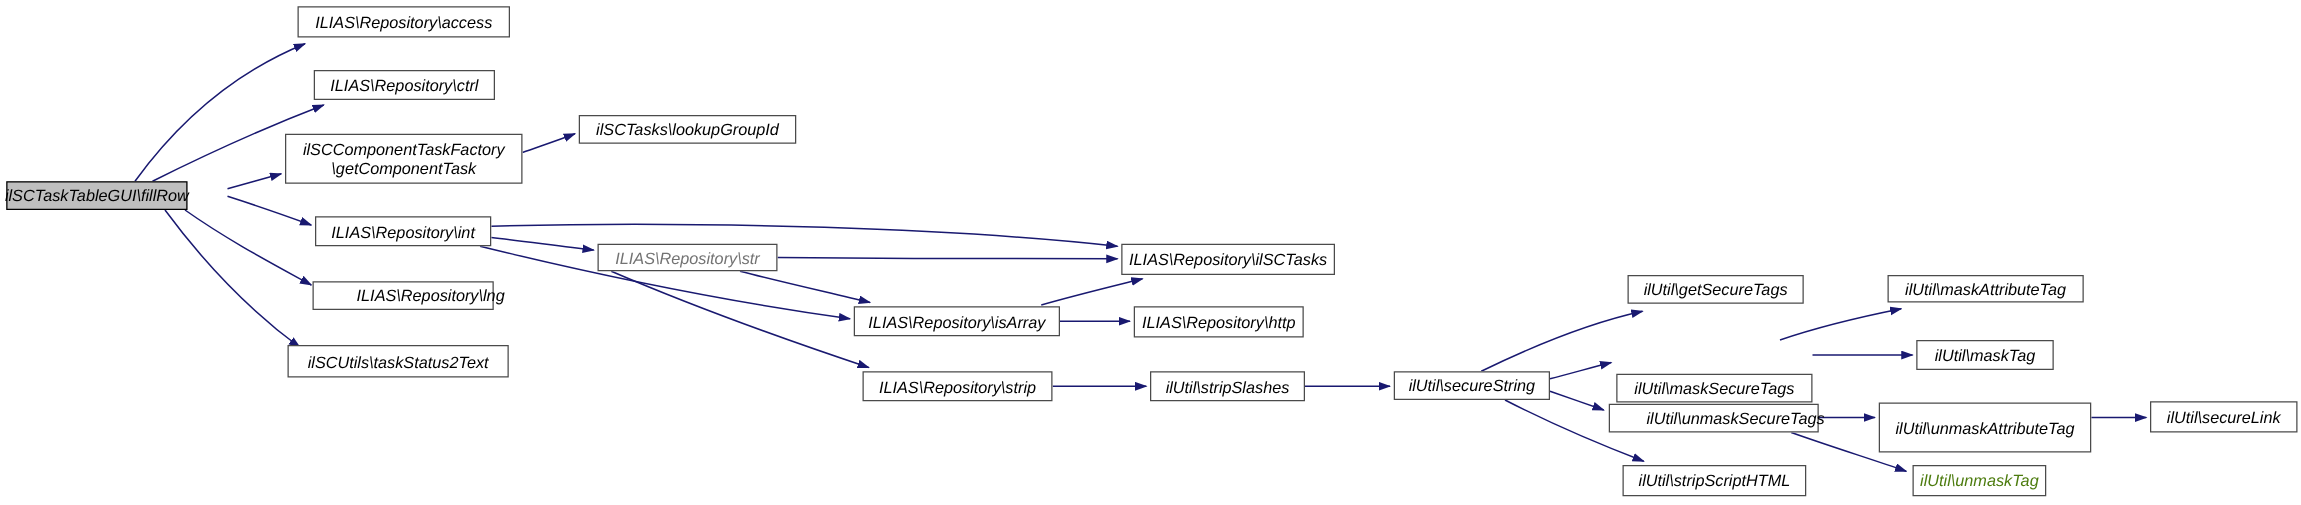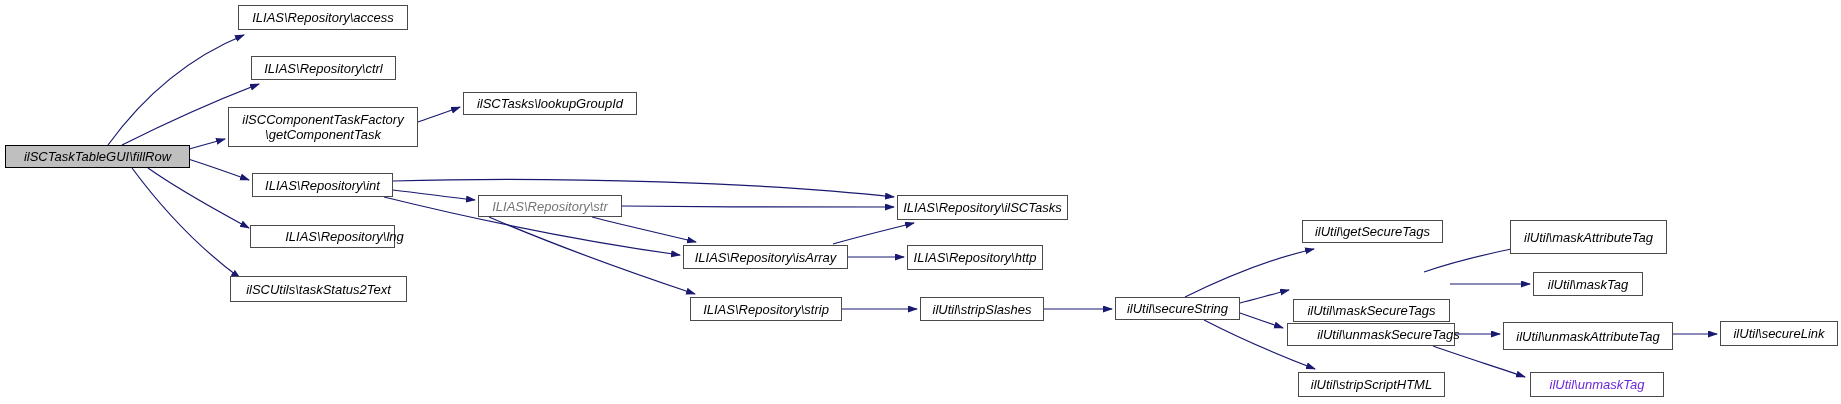--- a/index.html
+++ b/index.html
@@ -77,39 +77,39 @@
         <path d="M1240,313 C1254,318 1269,323 1283,328" fill="none" stroke="#191970" stroke-width="1.2" marker-end="url(#arrow)"></path>
         <path d="M1204,320 C1241,339 1281,356 1315,369" fill="none" stroke="#191970" stroke-width="1.2" marker-end="url(#arrow)"></path>
         <path d="M1424,272 C1456,261 1491,253 1521,247" fill="none" stroke="#191970" stroke-width="1.2" marker-end="url(#arrow)"></path>
         <path d="M1450,284 C1476,284 1503,284 1530,284" fill="none" stroke="#191970" stroke-width="1.2" marker-end="url(#arrow)"></path>
         <path d="M1455,334 C1470,334 1485,334 1500,334" fill="none" stroke="#191970" stroke-width="1.2" marker-end="url(#arrow)"></path>
         <path d="M1433,346 C1464,357 1496,367 1525,377" fill="none" stroke="#191970" stroke-width="1.2" marker-end="url(#arrow)"></path>
         <path d="M1673,334 C1688,334 1703,334 1717,334" fill="none" stroke="#191970" stroke-width="1.2" marker-end="url(#arrow)"></path>
       </g>
   </svg>
   <div id="nodes">
-      <div class="node root" style="left: 5px; top: 145px; width: 185px; height: 23px; background: rgb(191, 191, 191); border-color: rgb(0, 0, 0); color: rgb(0, 0, 0);"><span>ilSCTaskTableGUI\fillRow</span></div>
+      <div class="node root" style="left: 5px; top: 145px; width: 145px; height: 23px; background: rgb(191, 191, 191); border-color: rgb(0, 0, 0); color: rgb(0, 0, 0);"><span>ilSCTaskTableGUI\fillRow</span></div>
       <div class="node" style="left: 238px; top: 5px; width: 170px; height: 25px; background: rgb(255, 255, 255); border-color: rgb(74, 74, 74); color: rgb(0, 0, 0);"><span>ILIAS\Repository\access</span></div>
       <div class="node" style="left: 251px; top: 56px; width: 145px; height: 24px; background: rgb(255, 255, 255); border-color: rgb(74, 74, 74); color: rgb(0, 0, 0);"><span>ILIAS\Repository\ctrl</span></div>
       <div class="node" style="left: 228px; top: 107px; width: 190px; height: 40px; background: rgb(255, 255, 255); border-color: rgb(74, 74, 74); color: rgb(0, 0, 0);"><span>ilSCComponentTaskFactory
 \getComponentTask</span></div>
       <div class="node" style="left: 463px; top: 92px; width: 174px; height: 23px; background: rgb(255, 255, 255); border-color: rgb(74, 74, 74); color: rgb(0, 0, 0);"><span>ilSCTasks\lookupGroupId</span></div>
       <div class="node" style="left: 252px; top: 173px; width: 141px; height: 24px; background: rgb(255, 255, 255); border-color: rgb(74, 74, 74); color: rgb(0, 0, 0);"><span>ILIAS\Repository\int</span></div>
       <div class="node" style="left: 250px; top: 225px; width: 145px; height: 23px; background: rgb(255, 255, 255); border-color: rgb(74, 74, 74); color: rgb(0, 0, 0); padding-left: 44px;"><span>ILIAS\Repository\lng</span></div>
       <div class="node" style="left: 230px; top: 276px; width: 177px; height: 26px; background: rgb(255, 255, 255); border-color: rgb(74, 74, 74); color: rgb(0, 0, 0);"><span>ilSCUtils\taskStatus2Text</span></div>
       <div class="node" style="left: 478px; top: 195px; width: 144px; height: 22px; background: rgb(255, 255, 255); border-color: rgb(74, 74, 74); color: #737373;"><span>ILIAS\Repository\str</span></div>
       <div class="node" style="left: 683px; top: 245px; width: 165px; height: 24px; background: rgb(255, 255, 255); border-color: rgb(74, 74, 74); color: rgb(0, 0, 0);"><span>ILIAS\Repository\isArray</span></div>
       <div class="node" style="left: 690px; top: 297px; width: 152px; height: 24px; background: rgb(255, 255, 255); border-color: rgb(74, 74, 74); color: rgb(0, 0, 0);"><span>ILIAS\Repository\strip</span></div>
       <div class="node" style="left: 897px; top: 195px; width: 171px; height: 25px; background: rgb(255, 255, 255); border-color: rgb(74, 74, 74); color: rgb(0, 0, 0);"><span>ILIAS\Repository\ilSCTasks</span></div>
       <div class="node" style="left: 907px; top: 245px; width: 136px; height: 25px; background: rgb(255, 255, 255); border-color: rgb(74, 74, 74); color: rgb(0, 0, 0);"><span>ILIAS\Repository\http</span></div>
       <div class="node" style="left: 920px; top: 297px; width: 124px; height: 24px; background: rgb(255, 255, 255); border-color: rgb(74, 74, 74); color: rgb(0, 0, 0);"><span>ilUtil\stripSlashes</span></div>
       <div class="node" style="left: 1115px; top: 297px; width: 125px; height: 23px; background: rgb(255, 255, 255); border-color: rgb(74, 74, 74); color: rgb(0, 0, 0);"><span>ilUtil\secureString</span></div>
       <div class="node" style="left: 1302px; top: 220px; width: 141px; height: 23px; background: rgb(255, 255, 255); border-color: rgb(74, 74, 74); color: rgb(0, 0, 0);"><span>ilUtil\getSecureTags</span></div>
       <div class="node" style="left: 1293px; top: 272px; width: 157px; height: 23px; background: rgb(255, 255, 255); border-color: rgb(74, 74, 74); color: rgb(0, 0, 0); margin-top: 27px;"><span>ilUtil\maskSecureTags</span></div>
       <div class="node" style="left: 1287px; top: 323px; width: 168px; height: 23px; background: rgb(255, 255, 255); border-color: rgb(74, 74, 74); color: rgb(0, 0, 0); padding-left: 35px;"><span>ilUtil\unmaskSecureTags</span></div>
       <div class="node" style="left: 1298px; top: 372px; width: 147px; height: 25px; background: rgb(255, 255, 255); border-color: rgb(74, 74, 74); color: rgb(0, 0, 0);"><span>ilUtil\stripScriptHTML</span></div>
-      <div class="node" style="left: 1510px; top: 220px; width: 157px; height: 34px; background: rgb(255, 255, 255); border-color: rgb(74, 74, 74); color: rgb(0, 0, 0);"><span>ilUtil\maskAttributeTag</span></div>
+      <div class="node" style="left: 1510px; top: 220px; width: 157px; height: 22px; background: rgb(255, 255, 255); border-color: rgb(74, 74, 74); color: rgb(0, 0, 0);"><span>ilUtil\maskAttributeTag</span></div>
       <div class="node" style="left: 1533px; top: 272px; width: 110px; height: 24px; background: rgb(255, 255, 255); border-color: rgb(74, 74, 74); color: rgb(0, 0, 0);"><span>ilUtil\maskTag</span></div>
-      <div class="node" style="left: 1503px; top: 322px; width: 170px; height: 28px; background: rgb(255, 255, 255); border-color: rgb(74, 74, 74); color: rgb(0, 0, 0);"><span>ilUtil\unmaskAttributeTag</span></div>
-      <div class="node" style="left: 1530px; top: 372px; width: 134px; height: 25px; background: rgb(255, 255, 255); border-color: rgb(74, 74, 74); color: #6d28d9;"><span>ilUtil\unmaskTag</span></div>
+      <div class="node" style="left: 1503px; top: 322px; width: 170px; height: 40px; background: rgb(255, 255, 255); border-color: rgb(74, 74, 74); color: rgb(0, 0, 0);"><span>ilUtil\unmaskAttributeTag</span></div>
+      <div class="node" style="left: 1530px; top: 372px; width: 107px; height: 25px; background: rgb(255, 255, 255); border-color: rgb(74, 74, 74); color: #4d7c0f;"><span>ilUtil\unmaskTag</span></div>
       <div class="node" style="left: 1720px; top: 321px; width: 118px; height: 25px; background: rgb(255, 255, 255); border-color: rgb(74, 74, 74); color: rgb(0, 0, 0);"><span>ilUtil\secureLink</span></div>
     </div>
 </div>
 
 </body></html>

